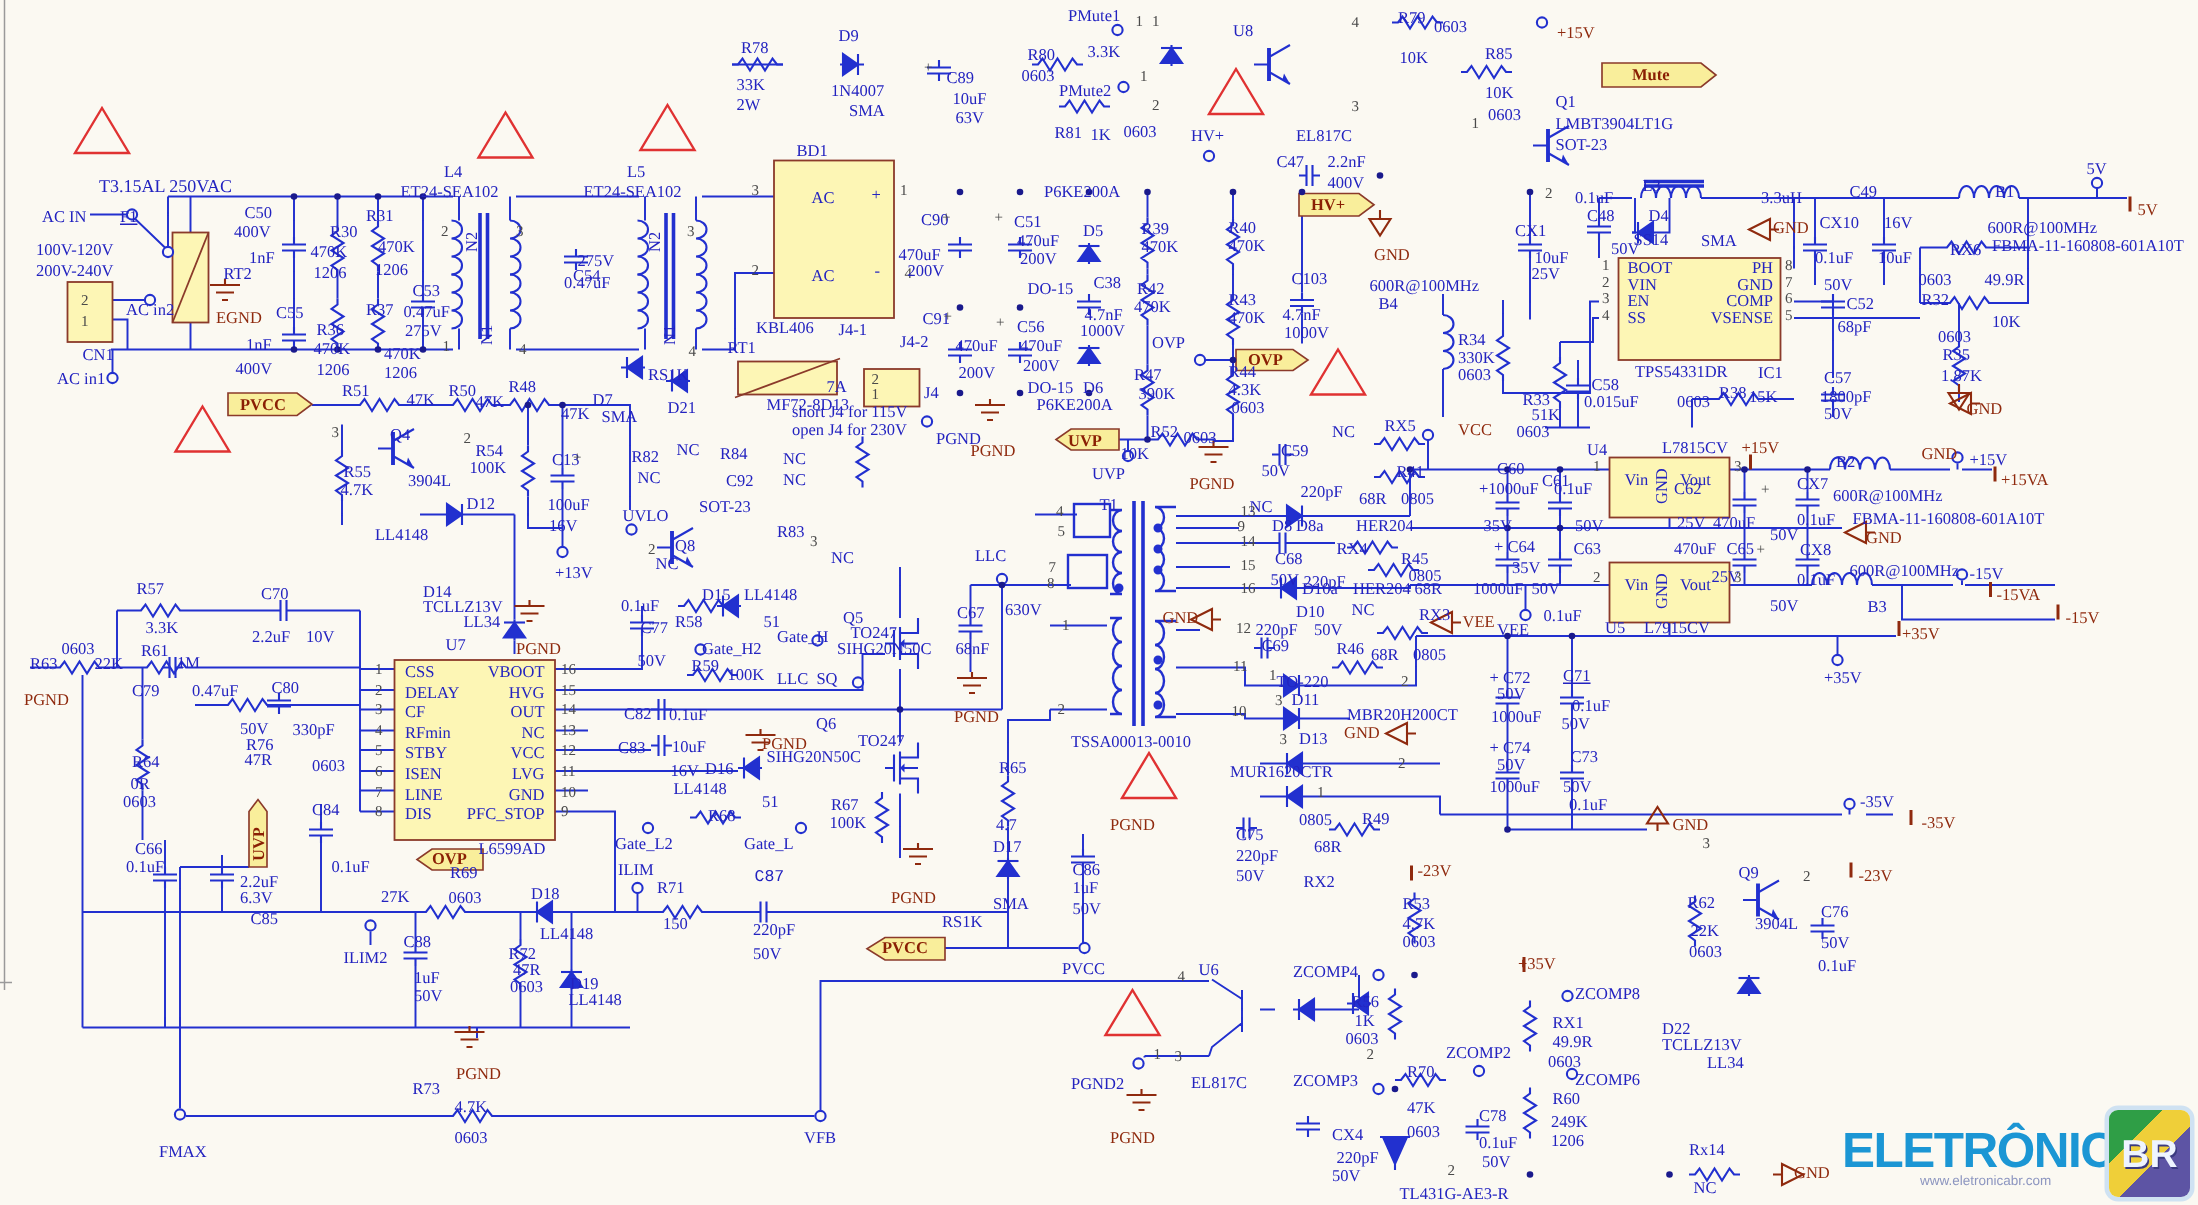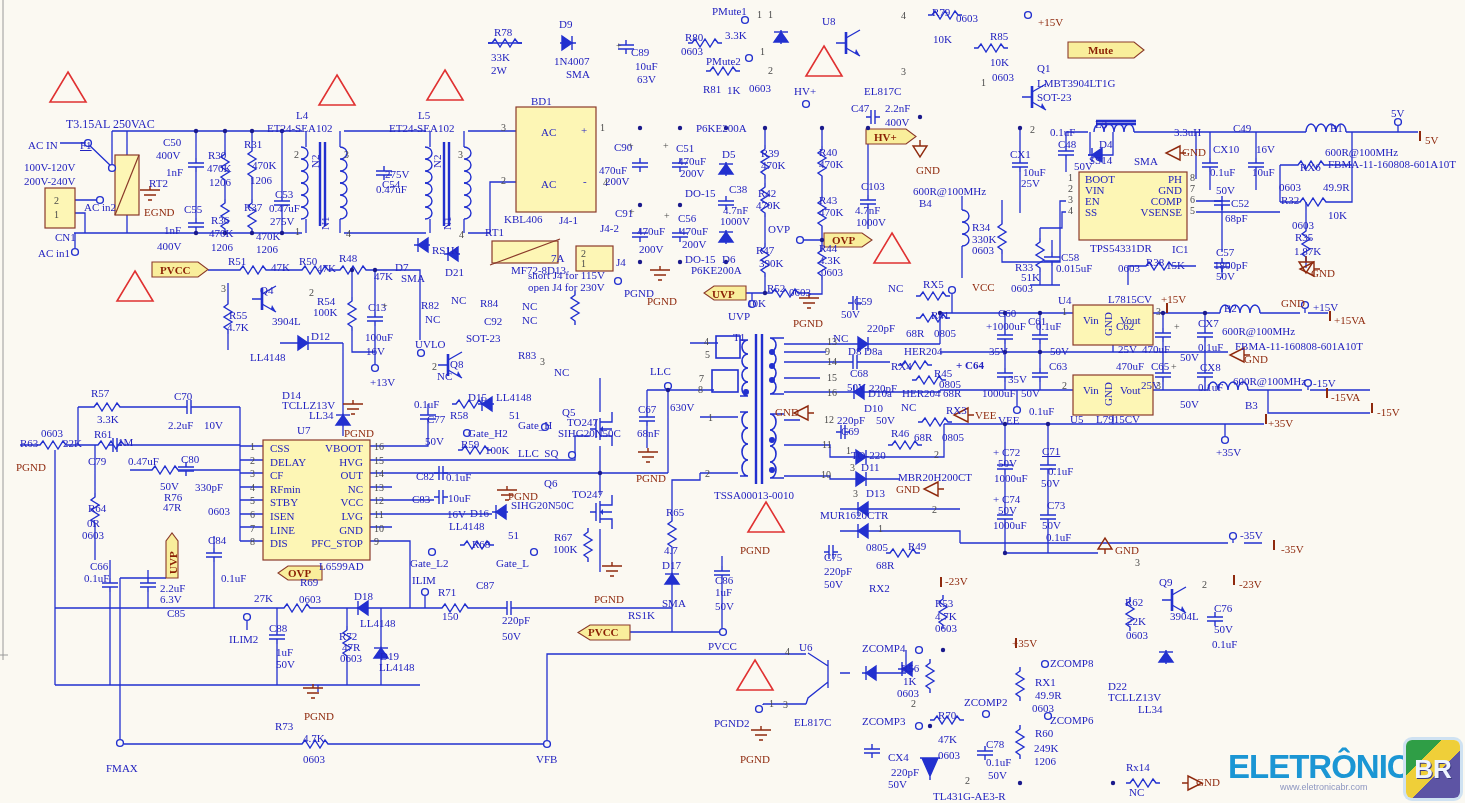--- a/index.html
+++ b/index.html
@@ -525,21 +525,21 @@
       <span class="lbl" style="left: 55px; top: 232px;">CN1</span>
       <span class="lbl" style="left: 38px; top: 248px;">AC in1</span>
       <span class="lbl" style="left: 149px; top: 178px;">RT2</span>
       <span class="lbl r" style="left: 144px; top: 207px;">EGND</span>
       <span class="lbl" style="left: 163px; top: 137px;">C50</span>
       <span class="lbl" style="left: 156px; top: 150px;">400V</span>
       <span class="lbl" style="left: 166px; top: 167px;">1nF</span>
       <span class="lbl" style="left: 184px; top: 204px;">C55</span>
       <span class="lbl" style="left: 164px; top: 225px;">1nF</span>
       <span class="lbl" style="left: 157px; top: 241px;">400V</span>
-      <span class="lbl" style="left: 208px; top: 150px;">R30</span>
+      <span class="lbl" style="left: 220px; top: 150px;">R30</span>
       <span class="lbl" style="left: 207px; top: 163px;">470K</span>
       <span class="lbl" style="left: 209px; top: 177px;">1206</span>
       <span class="lbl" style="left: 244px; top: 139px;">R31</span>
       <span class="lbl" style="left: 252px; top: 160px;">470K</span>
       <span class="lbl" style="left: 250px; top: 175px;">1206</span>
       <span class="lbl" style="left: 211px; top: 215px;">R36</span>
       <span class="lbl" style="left: 209px; top: 228px;">470K</span>
       <span class="lbl" style="left: 211px; top: 242px;">1206</span>
       <span class="lbl" style="left: 244px; top: 202px;">R37</span>
       <span class="lbl" style="left: 256px; top: 231px;">470K</span>
@@ -736,21 +736,21 @@
       <span class="lbl" style="left: 824px; top: 552px;">C75</span>
       <span class="lbl" style="left: 824px; top: 566px;">220pF</span>
       <span class="lbl" style="left: 824px; top: 579px;">50V</span>
       <span class="lbl" style="left: 869px; top: 583px;">RX2</span>
       <span class="lbl" style="left: 998px; top: 308px;">C60</span>
       <span class="lbl" style="left: 986px; top: 321px;">+1000uF</span>
       <span class="lbl" style="left: 1028px; top: 316px;">C61</span>
       <span class="lbl" style="left: 1036px; top: 321px;">0.1uF</span>
       <span class="lbl" style="left: 989px; top: 346px;">35V</span>
       <span class="lbl" style="left: 1050px; top: 346px;">50V</span>
-      <span class="lbl" style="left: 956px; top: 360px; font-weight: bold;">+ C64</span>
+      <span class="lbl" style="left: 996px; top: 360px;">+ C64</span>
       <span class="lbl" style="left: 1008px; top: 374px;">35V</span>
       <span class="lbl" style="left: 982px; top: 388px;">1000uF</span>
       <span class="lbl" style="left: 1021px; top: 388px;">50V</span>
       <span class="lbl" style="left: 1049px; top: 361px;">C63</span>
       <span class="lbl r" style="left: 975px; top: 410px;">VEE</span>
       <span class="lbl" style="left: 998px; top: 415px;">VEE</span>
       <span class="lbl" style="left: 1029px; top: 406px;">0.1uF</span>
       <span class="lbl" style="left: 993px; top: 447px;">+ C72</span>
       <span class="lbl" style="left: 998px; top: 458px;">50V</span>
       <span class="lbl" style="left: 994px; top: 473px;">1000uF</span>
@@ -939,21 +939,21 @@
       <span class="lbl" style="left: 379px; top: 662px;">LL4148</span>
       <span class="lbl r" style="left: 304px; top: 711px;">PGND</span>
       <span class="lbl" style="left: 275px; top: 721px;">R73</span>
       <span class="lbl" style="left: 303px; top: 733px;">4.7K</span>
       <span class="lbl" style="left: 303px; top: 754px;">0603</span>
       <span class="lbl" style="left: 106px; top: 763px;">FMAX</span>
       <span class="lbl" style="left: 536px; top: 754px;">VFB</span>
       <span class="lbl" style="left: 412px; top: 575px;">ILIM</span>
       <span class="lbl" style="left: 438px; top: 587px;">R71</span>
       <span class="lbl" style="left: 442px; top: 611px;">150</span>
-      <span class="lbl" style="left: 476px; top: 580px;">C87</span>
+      <span class="lbl" style="left: 503px; top: 580px; font-family: Liberation Mono, monospace;">C87</span>
       <span class="lbl" style="left: 502px; top: 615px;">220pF</span>
       <span class="lbl" style="left: 502px; top: 631px;">50V</span>
       <span class="lbl" style="left: 414px; top: 399px;">0.1uF</span>
       <span class="lbl" style="left: 427px; top: 414px;">C77</span>
       <span class="lbl" style="left: 425px; top: 436px;">50V</span>
       <span class="lbl" style="left: 468px; top: 392px;">D15</span>
       <span class="lbl" style="left: 496px; top: 392px;">LL4148</span>
       <span class="lbl" style="left: 450px; top: 410px;">R58</span>
       <span class="lbl" style="left: 509px; top: 410px;">51</span>
       <span class="lbl" style="left: 468px; top: 428px;">Gate_H2</span>

